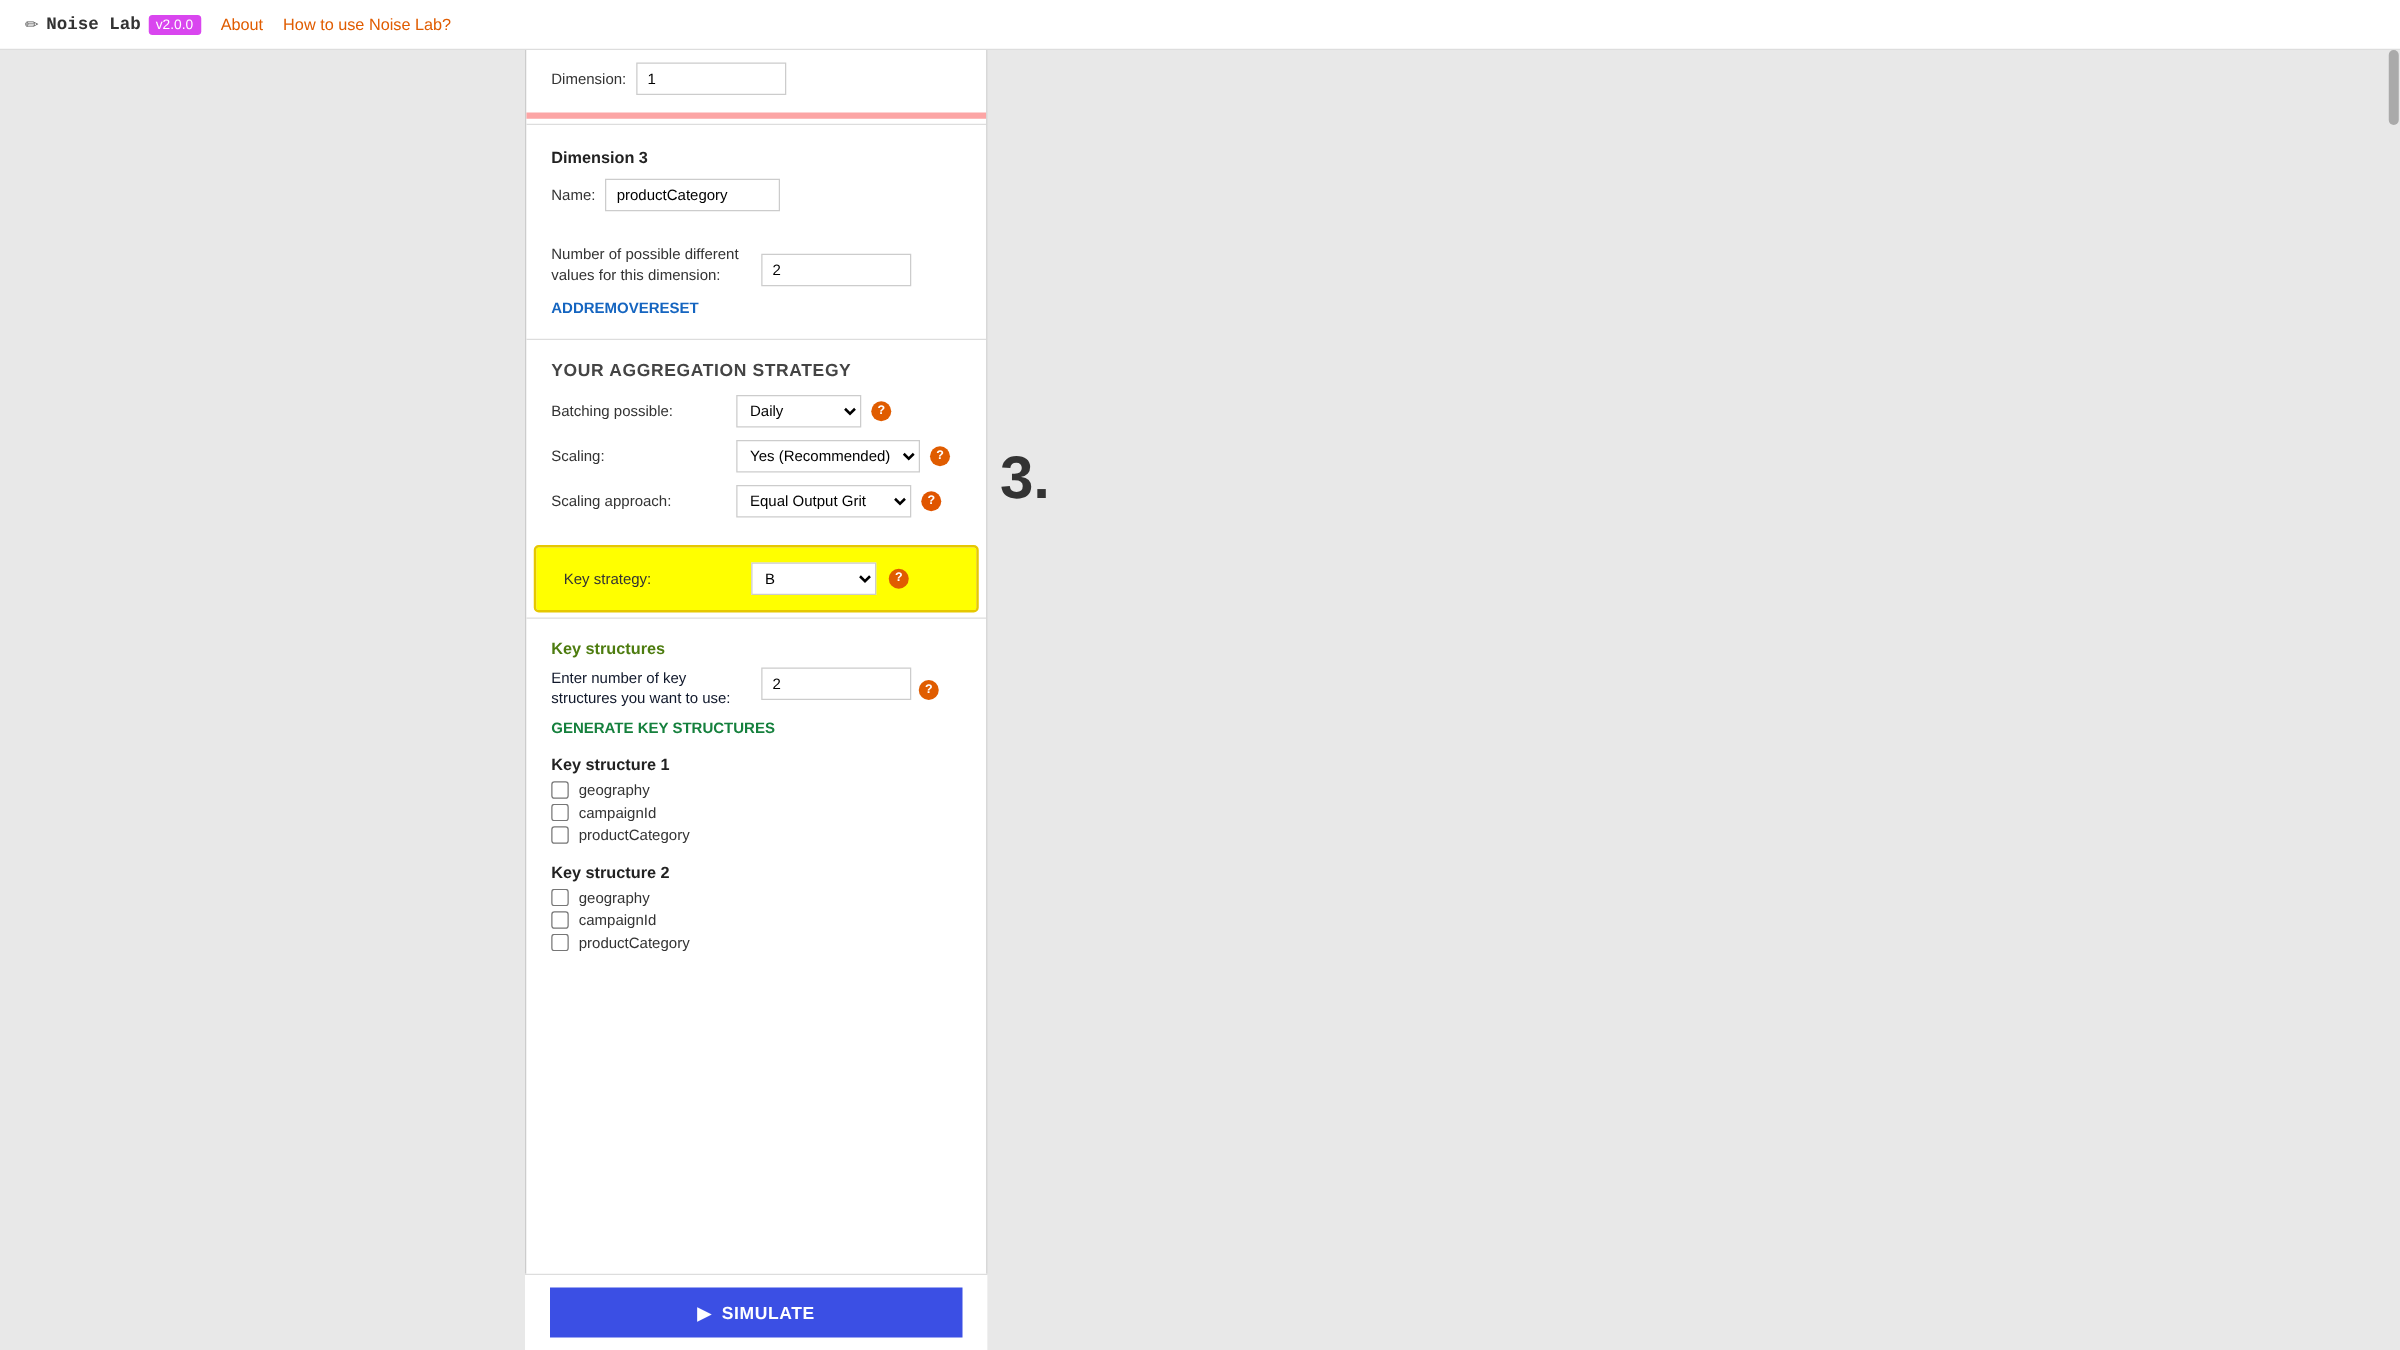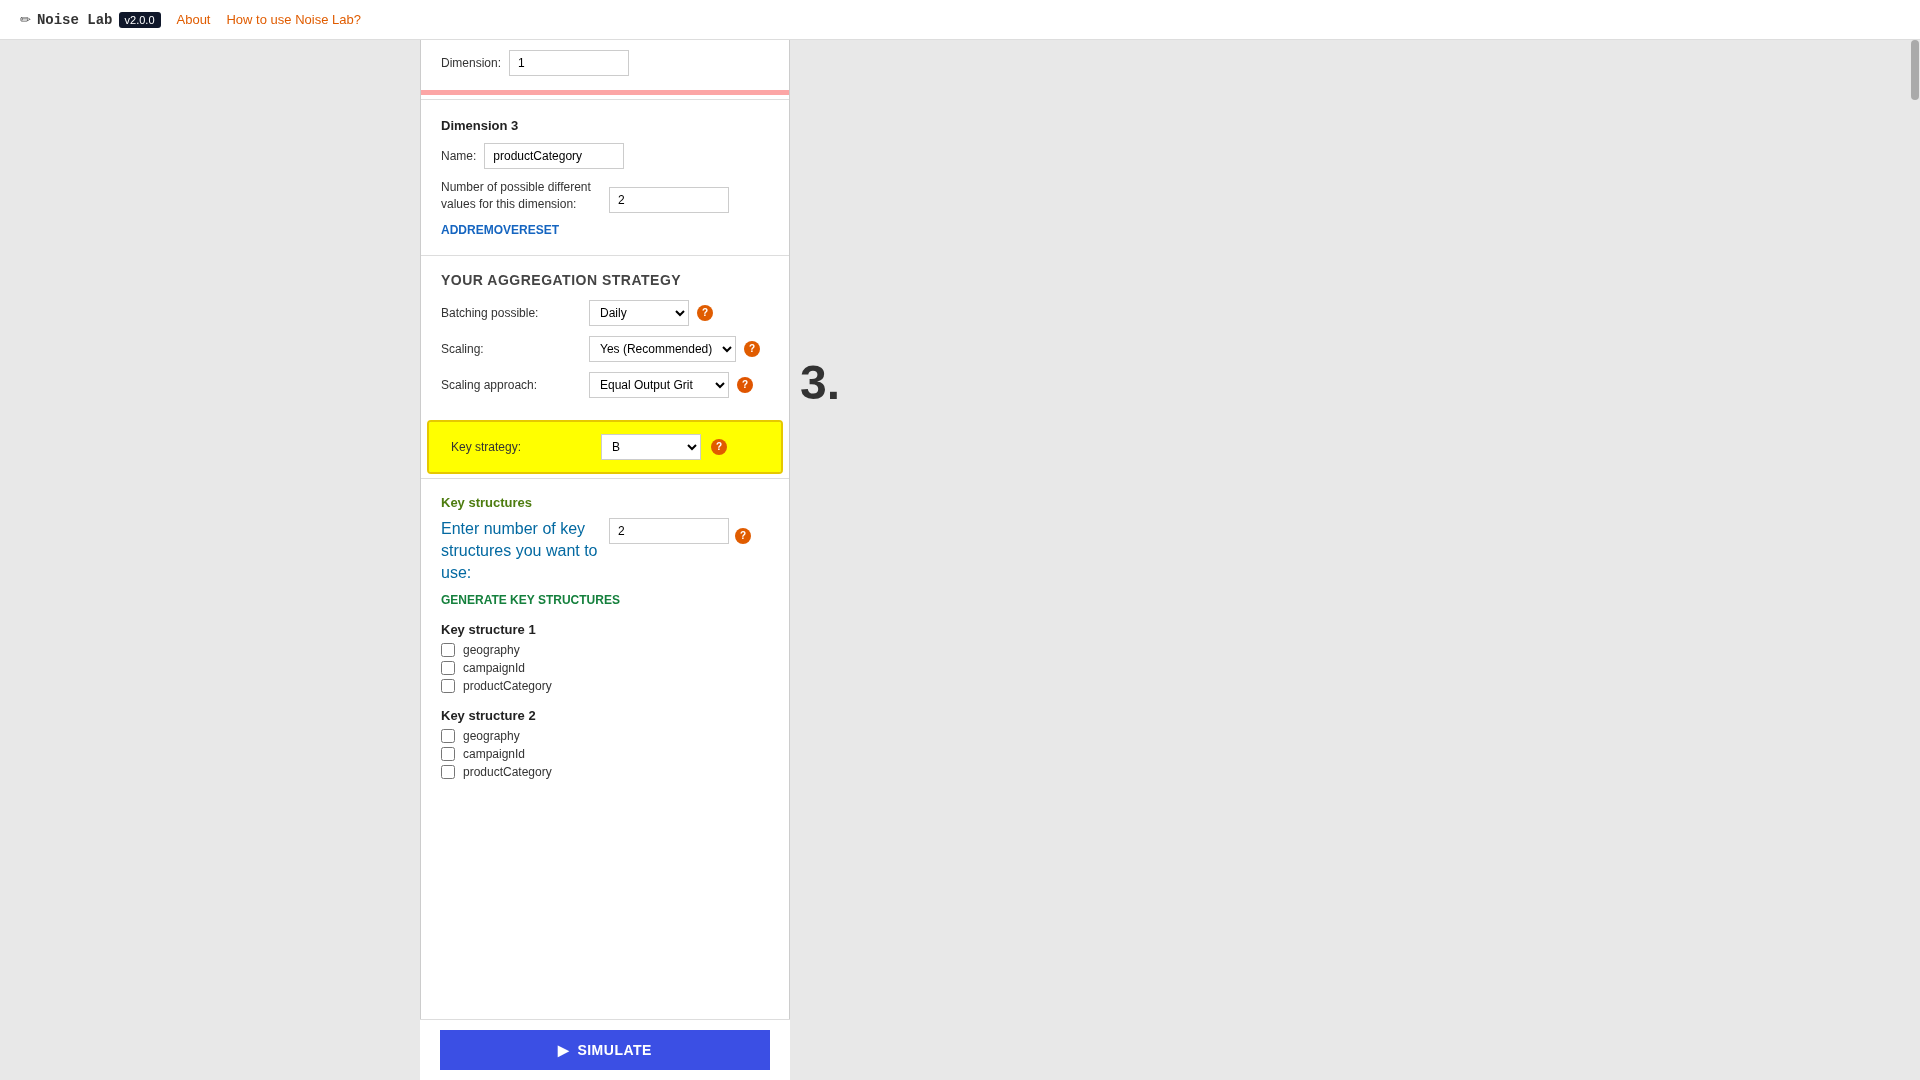--- a/index.html
+++ b/index.html
@@ -45,21 +45,21 @@
     }
 
     .navbar-brand-text {
       font-size: 14px;
       font-weight: 600;
       color: #333;
       font-family: Liberation Mono, monospace;
     }
 
     .version-badge {
-      background: #0f172a;
+      background: #d946ef;
       color: #fff;
       font-size: 11px;
       padding: 2px 6px;
       border-radius: 3px;
     }
 
     .navbar-link {
       font-size: 13px;
       color: #e05c00;
       text-decoration: none;
@@ -122,20 +122,21 @@
       font-size: 12px;
       color: #333;
       flex: 0 0 auto;
     }
 
     .field-label-multiline {
       font-size: 12px;
       color: #333;
       flex: 0 0 160px;
       line-height: 1.4;
+      margin-top: 16px;
     }
 
     .text-input {
       border: 1px solid #ccc;
       padding: 4px 8px;
       font-size: 12px;
       background: #fff;
       width: 120px;
       height: 26px;
     }
@@ -223,22 +224,22 @@
     }
 
     .key-struct-title {
       font-size: 13px;
       font-weight: 700;
       color: #4d7c0f;
       margin-bottom: 8px;
     }
 
     .key-struct-desc {
-      font-size: 16px;
-      color: #0369a1;
+      font-size: 12px;
+      color: #0f172a;
       line-height: 1.4;
       margin-bottom: 8px;
     }
 
     .generate-link {
       font-size: 12px;
       color: #15803d;
       cursor: pointer;
       font-weight: 600;
       text-decoration: none;

